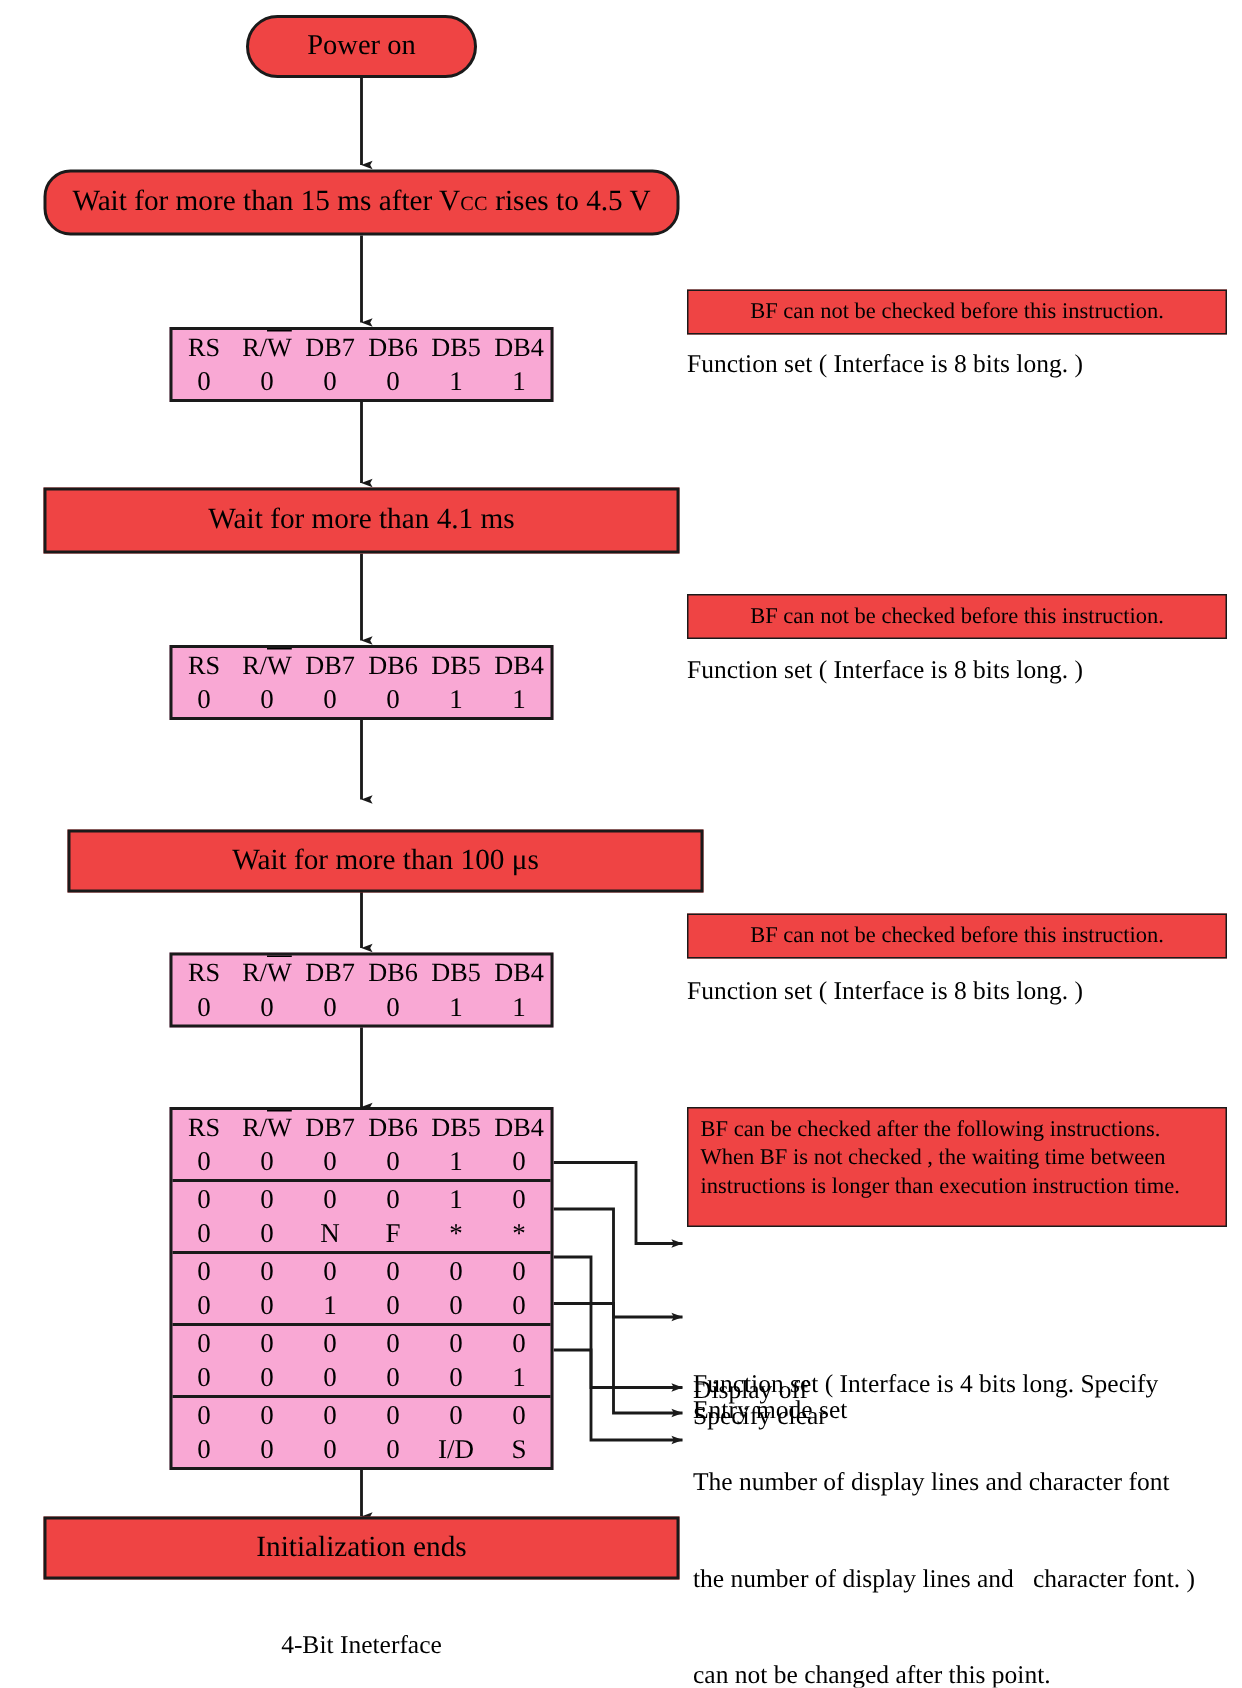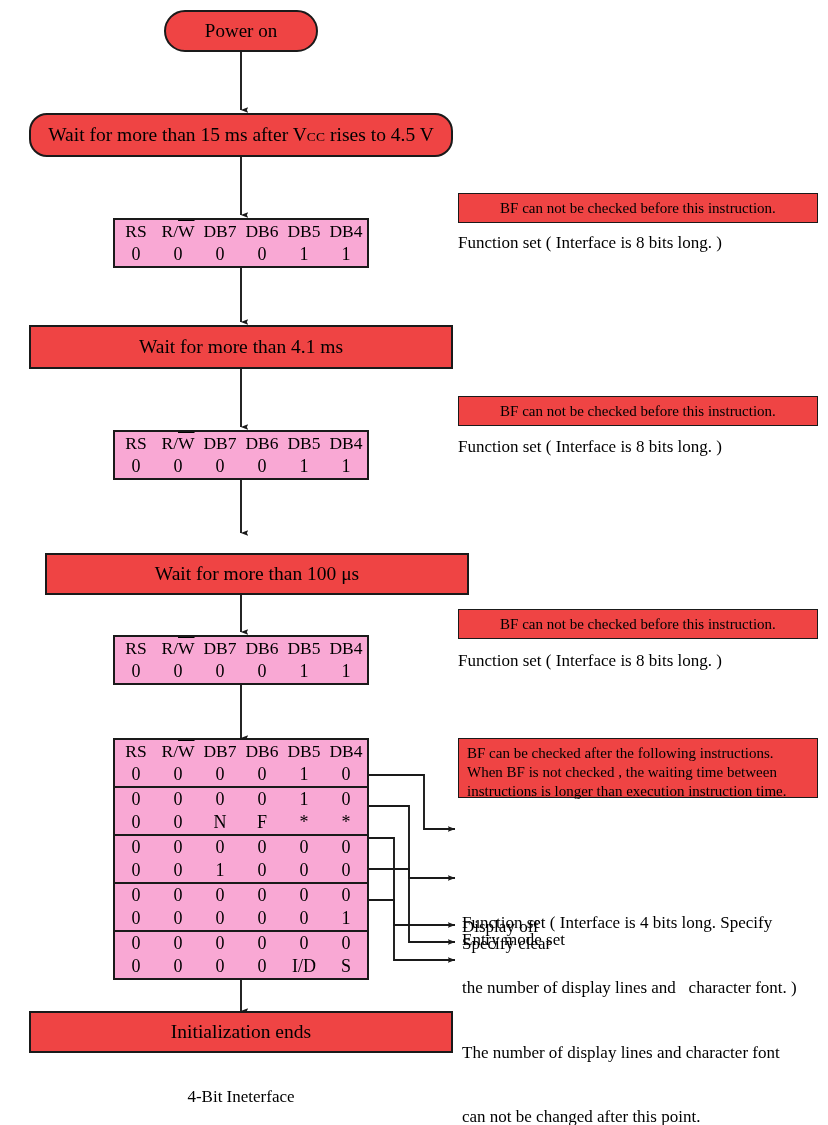--- a/index.html
+++ b/index.html
@@ -329,31 +329,31 @@
     <div class="trow">
       <div class="cell">0</div>
       <div class="cell">0</div>
       <div class="cell">0</div>
       <div class="cell">0</div>
       <div class="cell">I/D</div>
       <div class="cell">S</div>
     </div>
   </div>
 
-  <div class="node notebox multiline" style="left:458px; top:738px; width:360px; height:60px;">
+  <div class="node notebox multiline" style="left:458px; top:738px; width:360px; height:80px;">
     <div>BF can  be checked after the following instructions.</div>
     <div>When BF is not checked , the waiting time between</div>
     <div>instructions is longer than execution instruction time.</div>
   </div>
 
 
   <div class="freetext" style="left:462px; top:869px;">
     <div>Function set ( Interface is 4 bits long. Specify</div>
+    <div>The number of display lines and character font</div>
     <div>the number of display lines and   character font. )</div>
-    <div>The number of display lines and character font</div>
     <div>can not be changed after this point.</div>
   </div>
 
   <div class="freetext" style="left:462px; top:916px;">Display off</div>
   <div class="freetext" style="left:462px; top:933px;">Specify clear</div>
   <div class="freetext" style="left:462px; top:929px;">Entry mode set</div>
 
   <div class="node process" style="left:29px; top:1011px; width:424px; height:42px;">
     <span>Initialization ends</span>
   </div>

